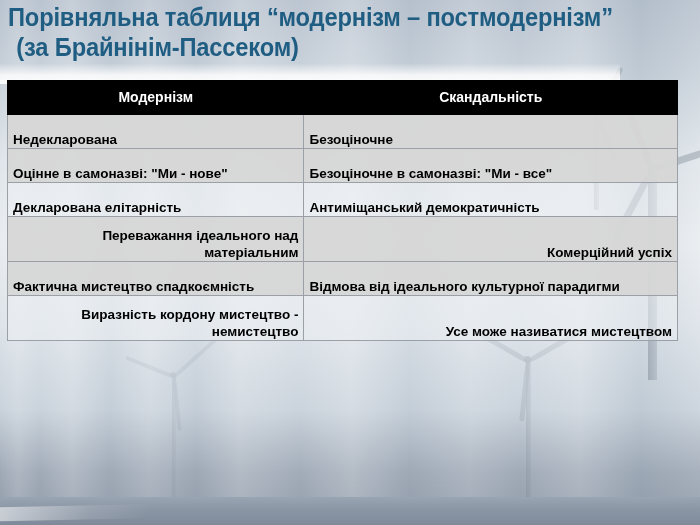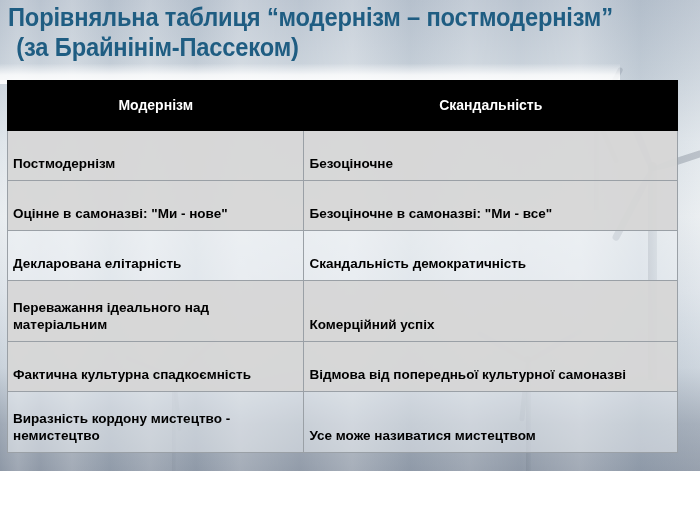--- a/index.html
+++ b/index.html
@@ -10,21 +10,21 @@
   body {
     width: 700px;
     height: 525px;
     overflow: hidden;
     font-family: "Liberation Sans", "DejaVu Sans", sans-serif;
   }
 
   #slide {
     position: relative;
     width: 700px;
-    height: 471px;
+    height: 525px;
     overflow: hidden;
     background: #c3ccd6;
   }
 
   
   .bg-layer {
     position: absolute;
     inset: 0;
     pointer-events: none;
   }
@@ -160,21 +160,21 @@
     left: 7px;
     top: 80px;
     width: 671px;
     border-collapse: collapse;
     table-layout: fixed;
     border: 1px solid #5d6670;
   }
   #compare-table th,
   #compare-table td {
     border: 1px solid #9aa0a6;
-    padding: 8px 5px;
+    padding: 0 5px;
     vertical-align: bottom;
     font-size: 13.5px;
     font-weight: bold;
     color: #000000;
     line-height: 17px;
   }
   #compare-table thead th {
     background: #000000;
     color: #ffffff;
     text-align: center;
@@ -191,20 +191,21 @@
   }
   tbody tr.shade-clear > td {
     background: rgba(236,240,243,0.52);
   }
   tbody tr > td {
     height: 33px;
     padding-bottom: 4px;
   }
   tbody tr.tall > td {
     height: 44px;
+    text-align: right;
   }
 
   .cell-text { display: block; }
 </style>
 </head>
 <body>
 
 <div id="slide">
 
   <div class="bg-layer bg-sky"></div>
@@ -255,56 +256,56 @@
     </colgroup>
     <thead>
       <tr>
         <th>Модернізм</th>
         <th>Скандальність</th>
       </tr>
     </thead>
     <tbody id="table-body">
         <tr class="shade-solid">
           <td>
-            <span class="cell-text">Постмодернізм</span>
+            <span class="cell-text">Недекларована</span>
           </td>
           <td>
             <span class="cell-text">Безоціночне</span>
           </td>
         </tr>
         <tr class="shade-solid">
           <td>
             <span class="cell-text">Оцінне в самоназві: "Ми - нове"</span>
           </td>
           <td>
             <span class="cell-text">Безоціночне в самоназві: "Ми - все"</span>
           </td>
         </tr>
         <tr class="shade-clear">
           <td>
             <span class="cell-text">Декларована елітарність</span>
           </td>
           <td>
-            <span class="cell-text">Скандальність демократичність</span>
+            <span class="cell-text">Антиміщанський демократичність</span>
           </td>
         </tr>
         <tr class="shade-solid tall">
           <td>
             <span class="cell-text">Переважання ідеального над матеріальним</span>
           </td>
           <td>
             <span class="cell-text">Комерційний успіх</span>
           </td>
         </tr>
         <tr class="shade-solid">
           <td>
-            <span class="cell-text">Фактична культурна спадкоємність</span>
-          </td>
-          <td>
-            <span class="cell-text">Відмова від попередньої культурної самоназві</span>
+            <span class="cell-text">Фактична мистецтво спадкоємність</span>
+          </td>
+          <td>
+            <span class="cell-text">Відмова від ідеального культурної парадигми</span>
           </td>
         </tr>
         <tr class="shade-clear tall">
           <td>
             <span class="cell-text">Виразність кордону мистецтво - немистецтво</span>
           </td>
           <td>
             <span class="cell-text">Усе може називатися мистецтвом</span>
           </td>
         </tr>

